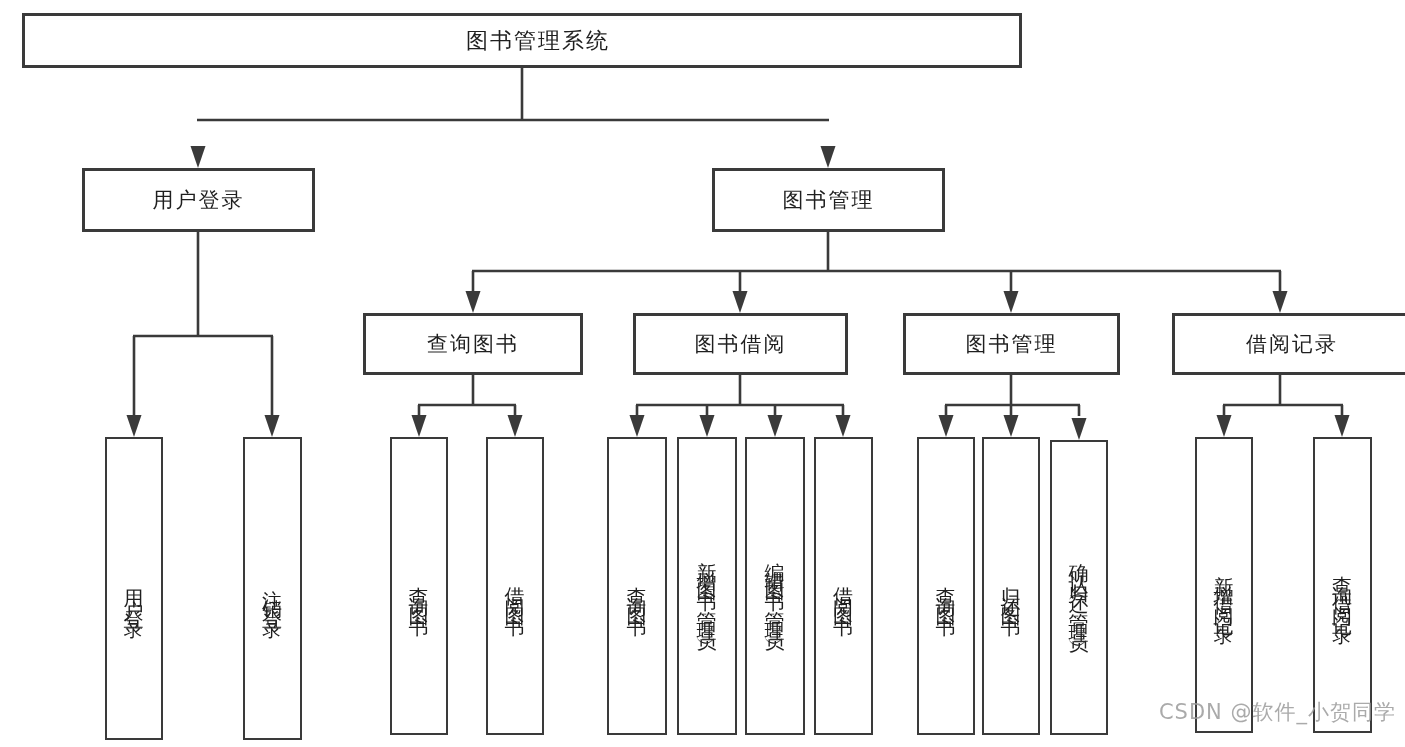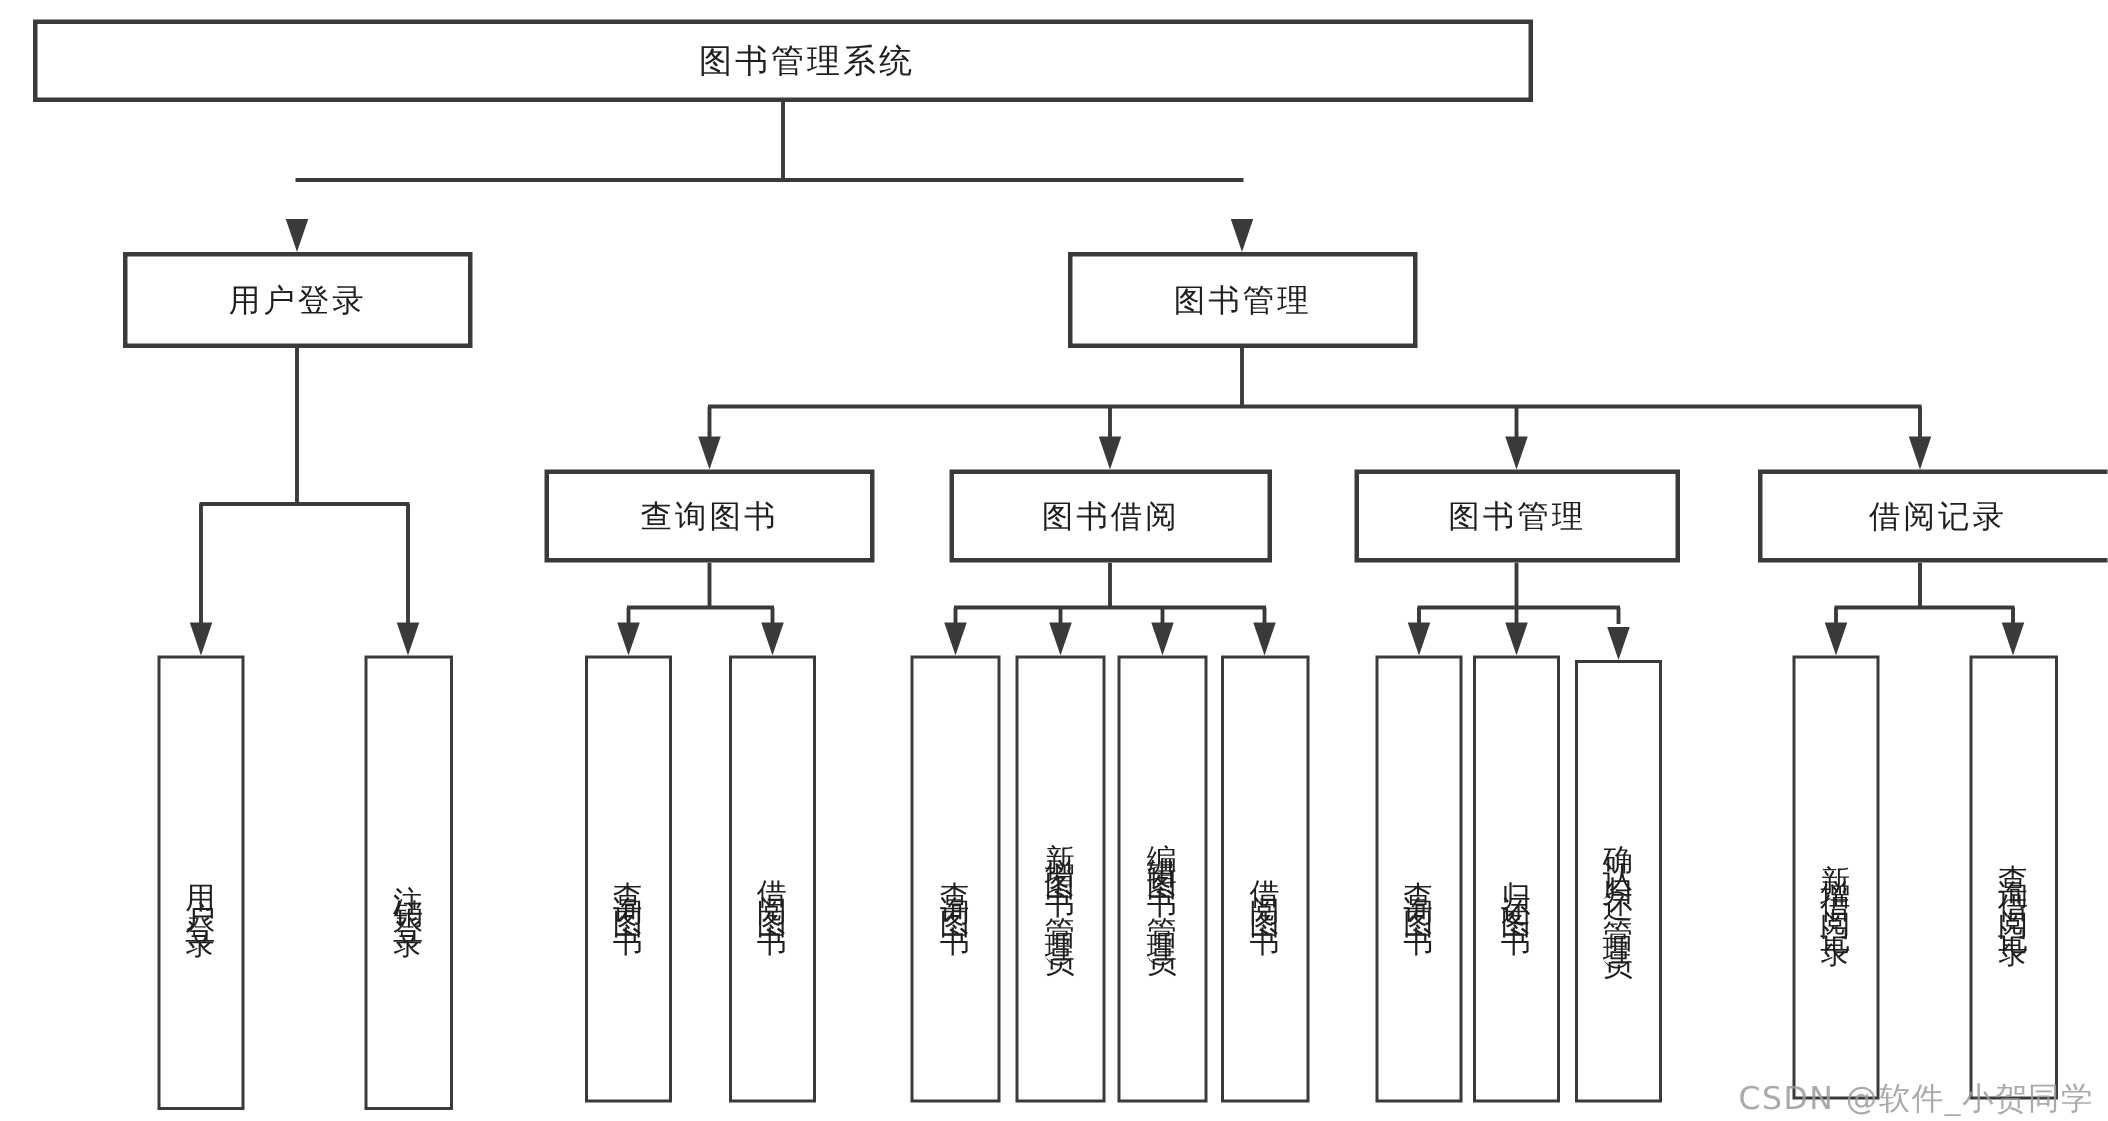--- a/index.html
+++ b/index.html
@@ -52,21 +52,21 @@
     font-size:20px;
     font-weight:500;
     letter-spacing:10px;
     line-height:1;
     margin-bottom:-10px; 
     white-space:nowrap;
   }
   .watermark{
     position:absolute;
     right:9px;
-    bottom:1px;
+    bottom:21px;
     font-size:21px;
     letter-spacing:1px;
     color:var(--wm);
     opacity:.85;
     white-space:nowrap;
     margin-top:24px;
   }
 </style>
 </head>
 <body>

